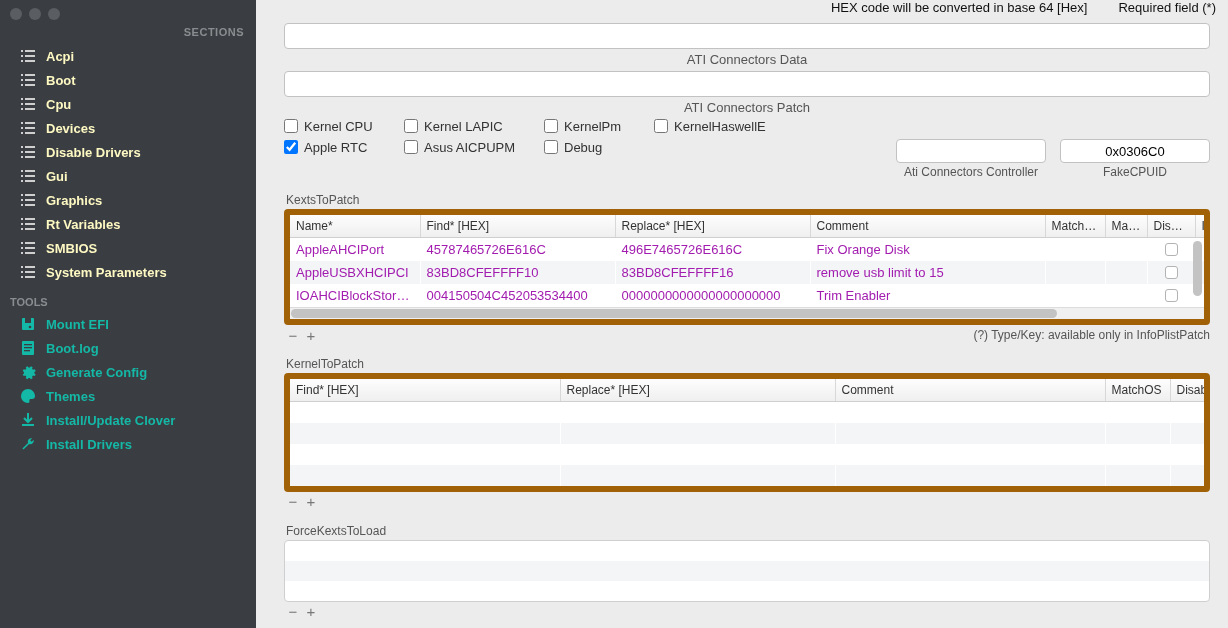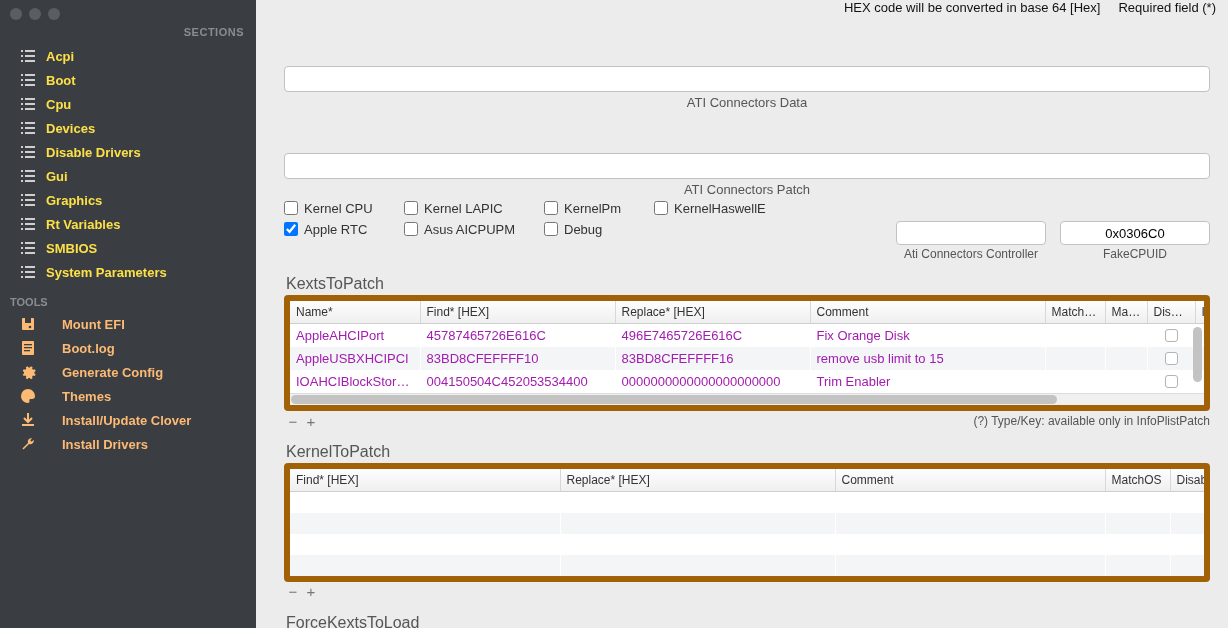--- a/index.html
+++ b/index.html
@@ -3,43 +3,43 @@
 <meta charset="utf-8">
 <style>
 *{box-sizing:border-box;margin:0;padding:0;font-family:-apple-system,BlinkMacSystemFont,"Segoe UI",Helvetica,Arial,sans-serif;font-size:13px;}
 html,body{height:100%;}
 body{display:flex;background:#e8e8e8;}
 
 .sidebar{width:256px;background:#3a3e42;color:#c8c8c8;display:flex;flex-direction:column;user-select:none;flex:none;}
 .traffic{display:flex;gap:7px;padding:8px 10px 4px;}
 .traffic span{width:12px;height:12px;border-radius:50%;background:#5a5d61;display:block;}
 .section-hdr{color:#8a8d90;font-size:11px;font-weight:600;letter-spacing:.5px;text-align:right;padding:2px 12px 6px;}
-.side-item{display:flex;align-items:center;gap:10px;padding:4px 10px 4px 20px;color:#fde047;font-weight:600;font-size:13px;cursor:pointer;}
+.side-item{display:flex;align-items:center;gap:10px;padding:4px 10px 4px 20px;color:#fef9c3;font-weight:600;font-size:13px;cursor:pointer;}
 .side-item.selected{background:#4e5256;color:#9fa2a5;}
 .side-item .icon{width:16px;height:16px;flex:none;color:#cfcfcf;}
 .side-item.selected .icon{color:#9fa2a5;}
 .tools-hdr{color:#8a8d90;font-size:11px;font-weight:600;padding:12px 10px 4px;}
-.tool-item{display:flex;align-items:center;gap:26px;padding:4px 10px 4px 20px;color:#fdba74;font-weight:600;font-size:13px;cursor:pointer;}
+.tool-item{display:flex;align-items:center;gap:10px;padding:4px 10px 4px 20px;color:#14b8a6;font-weight:600;font-size:13px;cursor:pointer;}
 .tool-item .icon{width:16px;height:16px;flex:none;}
 
 .main{flex:1;display:flex;flex-direction:column;overflow:auto;background:#ececec;}
-.topbar{height:26px;display:flex;justify-content:flex-end;align-items:center;gap:18px;padding:0 12px;font-size:13px;color:#111;}
+.topbar{height:26px;display:flex;justify-content:flex-end;align-items:center;gap:31px;padding:0 12px;font-size:13px;color:#111;}
 .content{padding:8px 18px 20px 28px;flex:1;}
-.field-block{margin-bottom:4px;margin-top:43px;}
+.field-block{margin-bottom:4px;}
 .long-input{width:100%;height:26px;background:#fff;border:1px solid #c2c2c2;border-radius:4px;}
 .field-label{text-align:center;color:#555;font-size:13px;margin:3px 0 2px;}
 .check-row{display:flex;align-items:flex-start;gap:0;margin-top:4px;}
 .check-grid{display:grid;grid-template-columns:120px 140px 110px 160px;row-gap:6px;column-gap:0;}
 .chk{display:flex;gap:6px;color:#333;font-size:13px;}
 .chk input{width:14px;height:14px;}
 .right-fields{margin-left:auto;display:flex;gap:14px;}
 .rf{display:flex;flex-direction:column;align-items:center;margin-top:20px;}
 .rf input{height:24px;width:150px;border:1px solid #c2c2c2;border-radius:4px;text-align:center;font-size:13px;}
 .rf .lbl{color:#555;font-size:12px;margin-top:2px;}
-.panel-title{color:#555;font-size:16px;margin:14px 0 2px 2px;}
+.panel-title{color:#555;font-size:12px;margin:14px 0 2px 2px;}
 .table-wrap{position:relative;border:6px solid #a16207;background:#fff;border-radius:4px;}
 .kexts .tbl{overflow-x:hidden;}
 .tbl{overflow:auto;}
 table{border-collapse:collapse;width:100%;table-layout:fixed;}
 th{background:linear-gradient(#fdfdfd,#efefef);border-right:1px solid #d8d8d8;border-bottom:1px solid #cfcfcf;font-weight:400;text-align:left;padding:4px 6px;color:#333;font-size:12px;white-space:nowrap;overflow:hidden;text-overflow:ellipsis;}
 td{padding:4px 6px;color:#a21caf;font-size:13px;border-right:1px solid transparent;white-space:nowrap;overflow:hidden;text-overflow:ellipsis;}
 tbody tr:nth-child(even){background:#f3f5f7;}
 tbody tr:nth-child(odd){background:#fff;}
 .col-name{width:130px;}
 .col-find{width:195px;}

